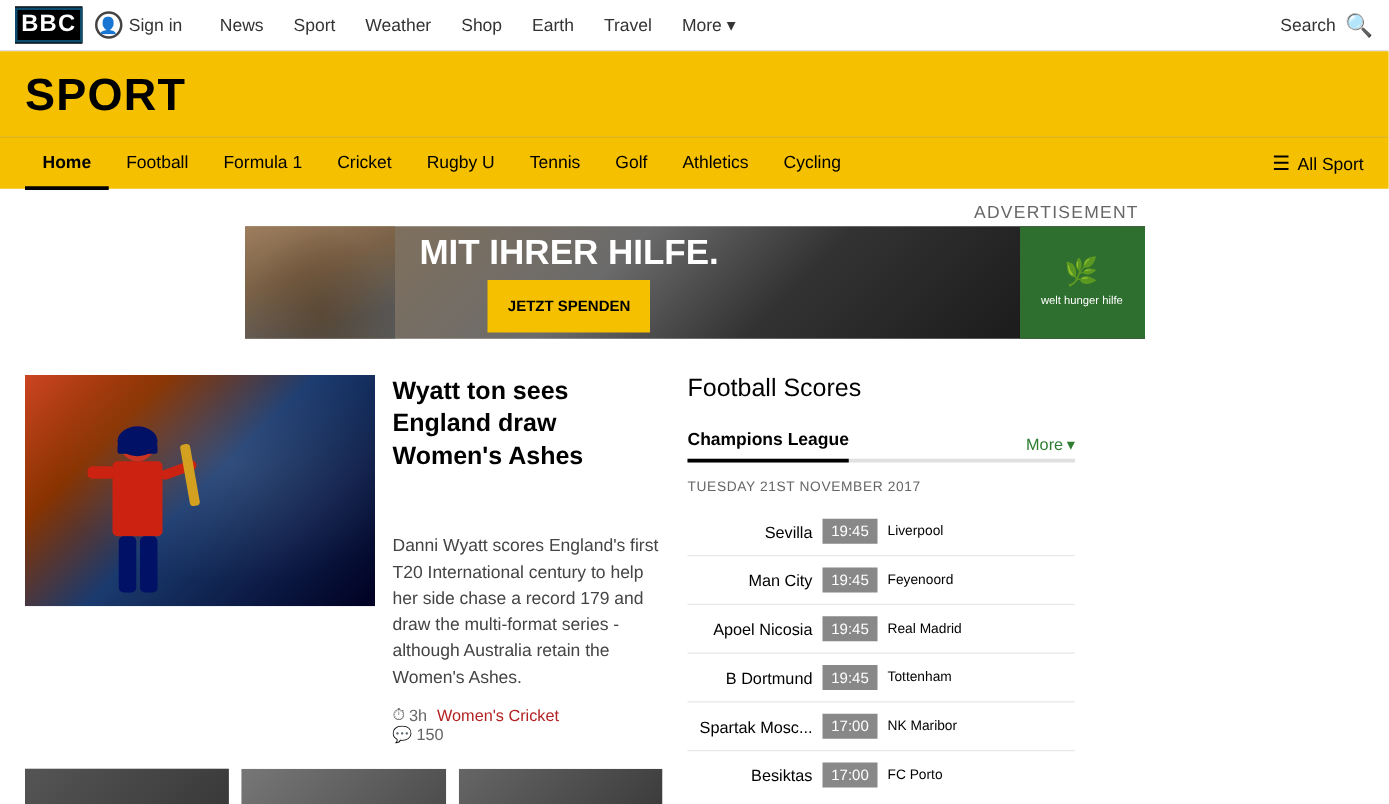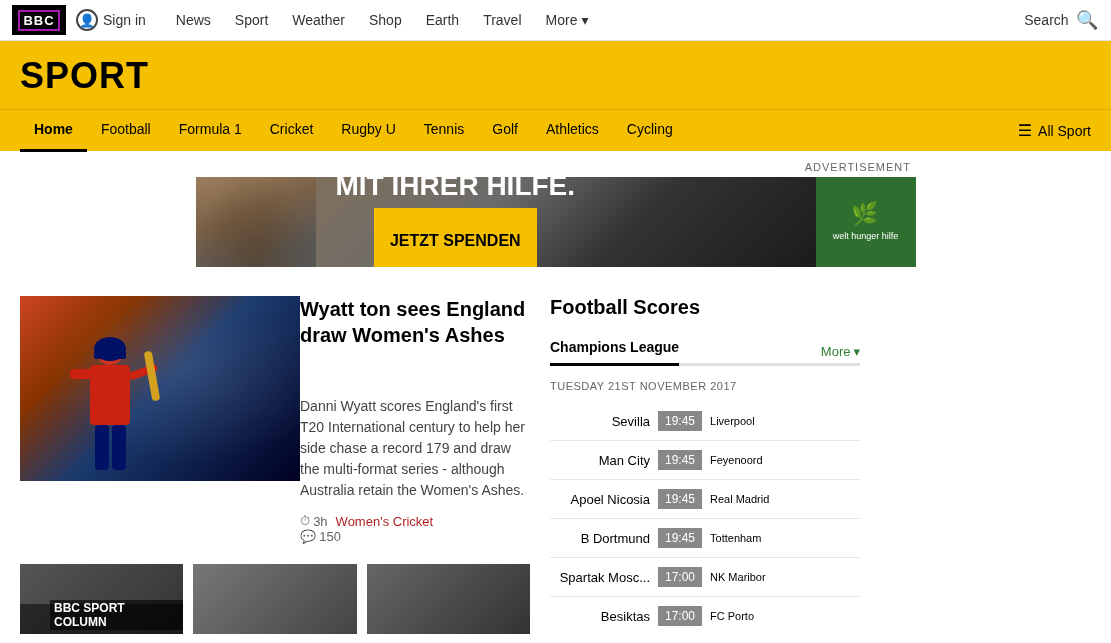--- a/index.html
+++ b/index.html
@@ -15,24 +15,24 @@
       padding: 0 12px;
     }
     .bbc-logo {
       display: flex; align-items: center; justify-content: center;
       width: 54px; height: 30px;
       background: #000;
       margin-right: 10px;
     }
     .bbc-logo-inner {
       color: #fff;
-      font-size: 13px;
+      font-size: 19px;
       font-weight: bold;
       letter-spacing: 1px;
-      border: 2px solid #a21caf;
+      border: 2px solid #0c4a6e;
       padding: 1px 3px;
     }
     .sign-in {
       display: flex; align-items: center; gap: 5px;
       color: #333; font-size: 14px; cursor: pointer;
       margin-right: 18px;
     }
     .sign-in-icon {
       width: 22px; height: 22px;
       border-radius: 50%;
@@ -105,21 +105,21 @@
       display: flex; align-items: center; gap: 6px;
       color: #000; font-size: 14px; cursor: pointer;
     }
 
     
     .ad-container {
       text-align: center;
       padding: 10px 0 5px 0;
     }
     .ad-label {
-      font-size: 11px;
+      font-size: 14px;
       color: #666;
       text-align: right;
       padding-right: 200px;
       letter-spacing: 1px;
     }
     .ad-banner {
       margin: 4px auto;
       width: 720px;
       height: 90px;
       background: linear-gradient(135deg, #8B7355 0%, #6B6B6B 40%, #333 60%, #111 100%);
@@ -129,21 +129,21 @@
     }
     .ad-text-block {
       padding: 10px 20px;
       color: #fff;
     }
     .ad-main-text {
       font-size: 28px; font-weight: bold; color: #fff;
     }
     .ad-sub-btn {
       background: #f5c000; color: #000;
-      padding: 24px 16px; font-size: 16px; font-weight: bold;
+      padding: 14px 16px; font-size: 12px; font-weight: bold;
       margin-top: 6px; display: inline-block;
     }
     .ad-logo-block {
       background: #2e6e2e;
       width: 100px; height: 90px;
       display: flex; flex-direction: column; align-items: center; justify-content: center;
       color: #fff; font-size: 10px; text-align: center;
       flex-shrink: 0;
     }
     .ad-logo-icon { font-size: 22px; margin-bottom: 4px; }
@@ -155,20 +155,21 @@
       gap: 20px;
     }
 
     
     .articles-left {
       flex: 1;
       max-width: 510px;
     }
     .featured-article {
       display: flex;
+      gap: 14px;
       margin-bottom: 20px;
     }
     .featured-img {
       width: 280px;
       height: 185px;
       background: linear-gradient(135deg, #8B0000 0%, #cc3300 30%, #1a1a5e 60%, #000033 100%);
       flex-shrink: 0;
       position: relative;
       overflow: hidden;
     }
@@ -236,21 +237,21 @@
       margin-left: 24px;
     }
 
     
     .scores-sidebar {
       width: 310px;
       flex-shrink: 0;
     }
     .scores-title {
       font-size: 20px;
-      font-weight: bold;
+      font-weight: normal;
       color: #000;
       margin-bottom: 14px;
       padding-bottom: 6px;
     }
     .scores-tabs {
       display: flex; align-items: center; justify-content: space-between;
       border-bottom: 3px solid #e0e0e0;
       margin-bottom: 14px;
     }
     .scores-tab {

